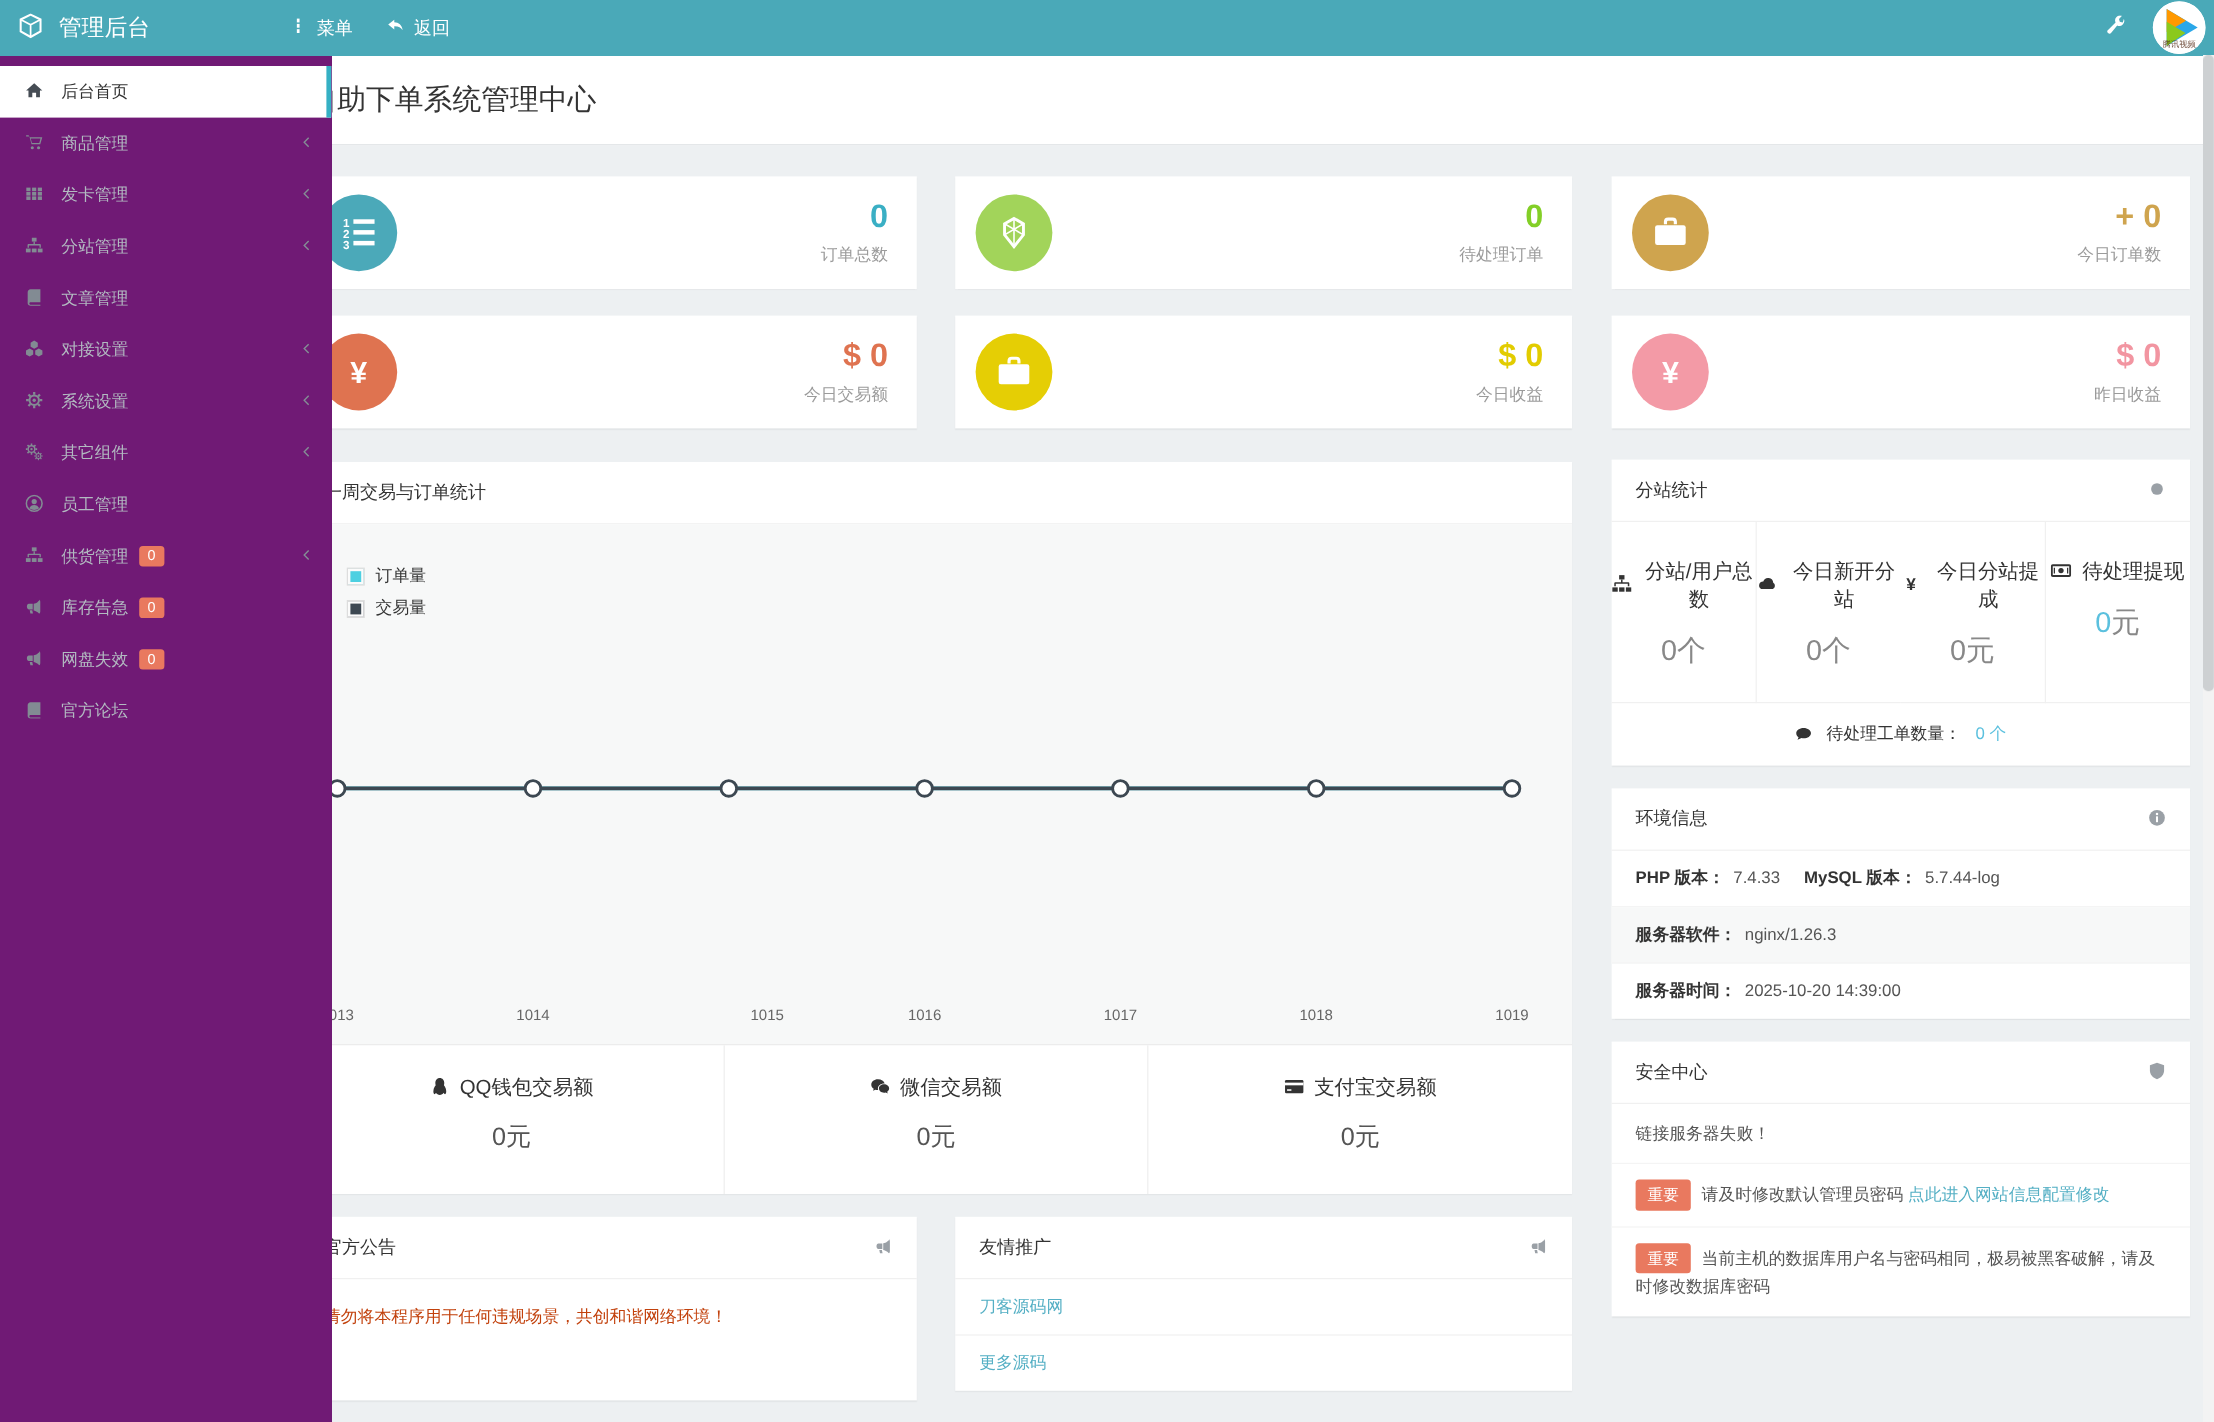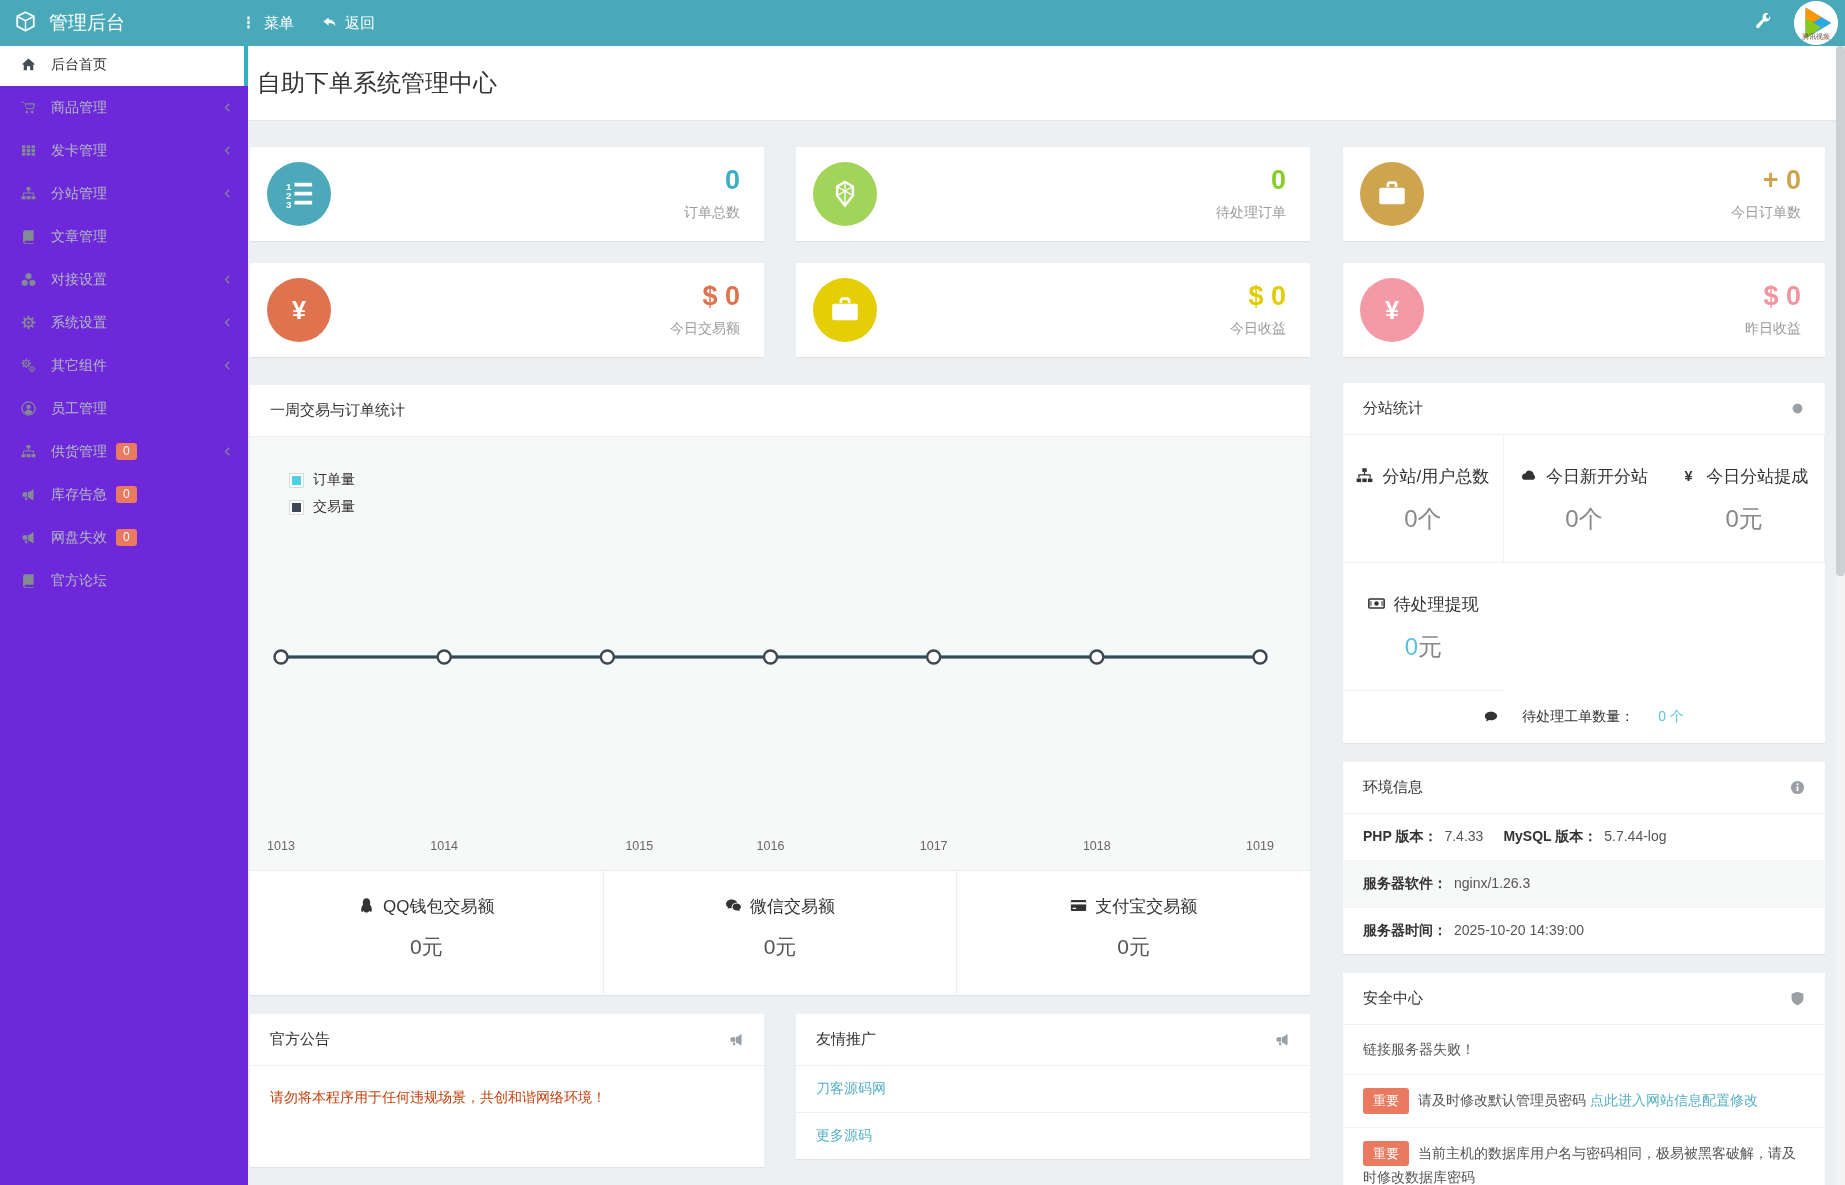--- a/index.html
+++ b/index.html
@@ -15,21 +15,21 @@
   .brand .svg-icon{font-size:21px}
   .topnav{display:flex;align-items:center;gap:28px;padding-left:11px}
   .topnav a{color:#fff;font-size:15px;display:flex;align-items:center;gap:8px}
   .topbar-right{margin-left:auto;display:flex;align-items:center;gap:22px;padding-right:7px;color:#fff}
   .wrench-btn{font-size:17px;cursor:pointer}
   .avatar{width:44px;height:44px;border-radius:50%;overflow:hidden;position:relative;background:#fff;flex:none;cursor:pointer}
   .avatar .svg-icon{width:44px;height:44px}
   .avatar .wm{position:absolute;bottom:3px;left:50%;transform:translateX(-50%);font-size:7px;color:rgba(90,50,30,.85);white-space:nowrap}
 
   
-  .sidebar{position:fixed;top:34px;left:0;bottom:0;width:248px;background:#6d28d9;z-index:10}
+  .sidebar{position:fixed;top:46px;left:0;bottom:0;width:276px;background:#701a75;z-index:10}
   .sidebar ul{list-style:none;margin:0;padding:9px 0 0}
   .side-item{height:43px;display:flex;align-items:center;padding:0 15px 0 18px;color:#B2BAC1;font-size:14px;cursor:pointer;position:relative}
   .side-item .si-icon{width:21px;margin-right:12px;color:#828B93;font-size:15px;text-align:center;flex:none}
   .side-item.active{background:#fff;color:#333}
   .side-item.active .si-icon{color:#454c54}
   .side-item.active::after{content:"";position:absolute;right:0;top:0;bottom:0;width:4px;background:#35B0C4}
   .side-badge{margin-left:9px;background:#E9795F;color:#fff;font-size:12px;line-height:17px;padding:0 7px;border-radius:3px}
   .side-arrow{margin-left:auto;color:#848D95;font-size:11px}
 
   
@@ -72,27 +72,27 @@
   .pay-value{font-size:21px;color:#555;margin-top:15px}
 
   
   .bottom-row{display:flex;gap:32px;align-items:flex-start}
   .bottom-row .panel{flex:1;margin-bottom:0}
   .announce-body{padding:23px 20px 60px;font-size:14px;color:#c2410c}
   .promo-link{display:block;padding:14px 20px;color:#54AFC4;font-size:14px;border-bottom:1px solid #f0f0f0}
   .promo-link:last-child{border-bottom:none}
 
   
-  .sub-grid{display:grid;grid-template-columns:1fr 1fr 1fr}
+  .sub-grid{display:grid;grid-template-columns:1fr 1fr 1fr 1fr}
   .sub-cell{border-right:1px solid #f0f0f0;border-bottom:1px solid #f0f0f0;text-align:center;padding:30px 0 27px}
   .sub-cell:nth-child(2n){border-right:none}
   .sub-label{font-size:17px;color:#333;display:flex;justify-content:center;align-items:center;gap:9px}
   .sub-value{font-size:24px;color:#888;margin-top:15px}
   .accent{color:#5BC0DE}
-  .sub-footer{height:52px;display:flex;align-items:center;justify-content:center;gap:24px;font-size:14px;color:#333}
+  .sub-footer{height:52px;display:flex;align-items:center;justify-content:center;gap:12px;font-size:14px;color:#333}
 
   
   .env-row{padding:14px 20px;font-size:14px;color:#555;border-bottom:1px solid #f4f4f4}
   .env-row.stripe{background:#F7F8F8}
   .env-row b{color:#333;margin-right:7px}
   .env-row .seg-gap{margin-left:20px}
   .env-row:last-child{border-bottom:none}
 
   
   .sec-row{padding:13px 20px;font-size:14px;color:#555;border-bottom:1px solid #f4f4f4;line-height:1.65}

